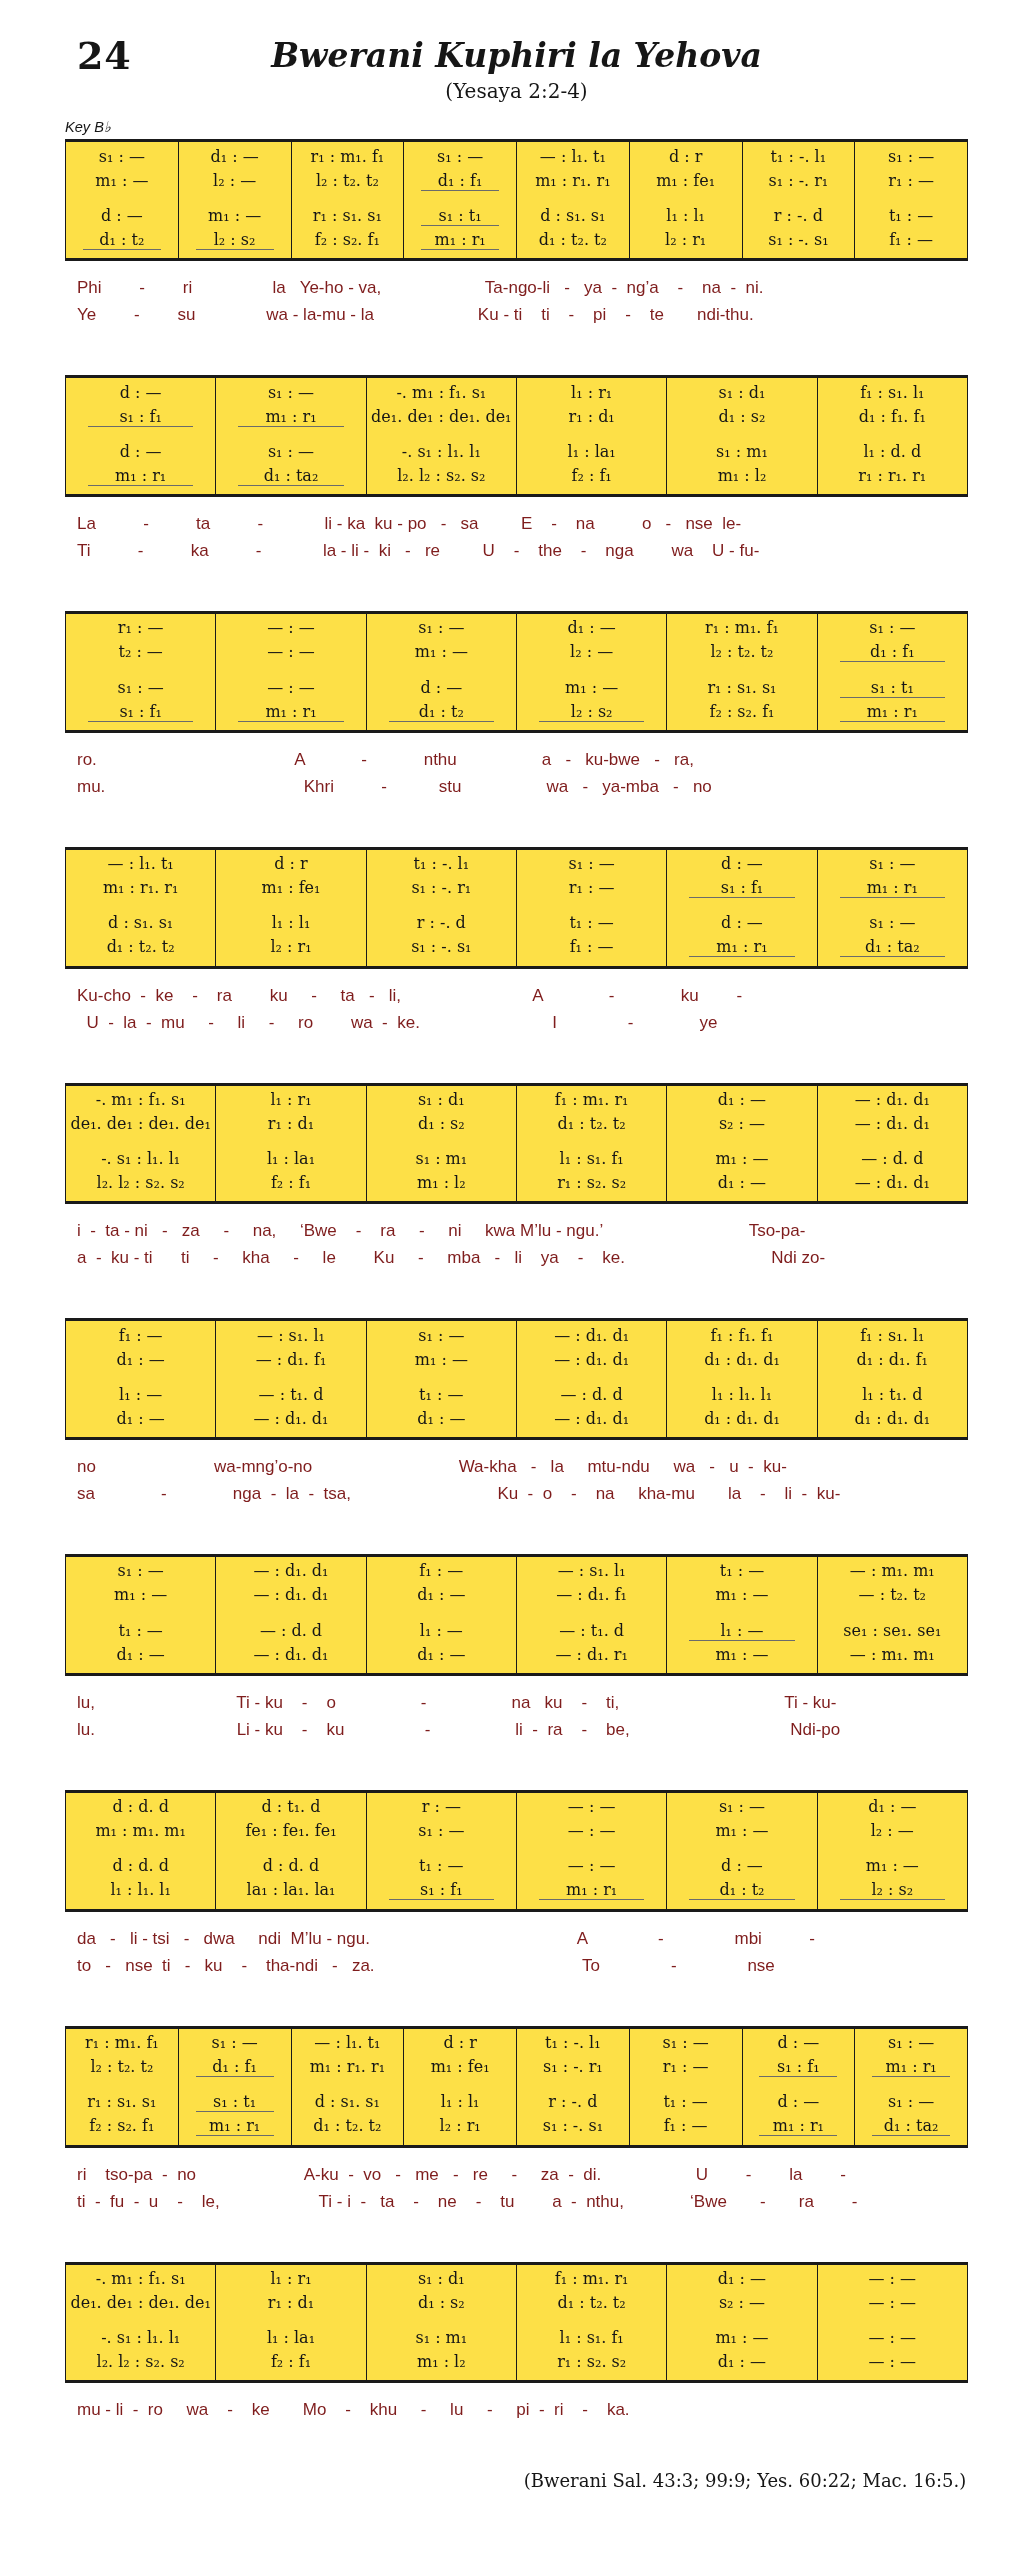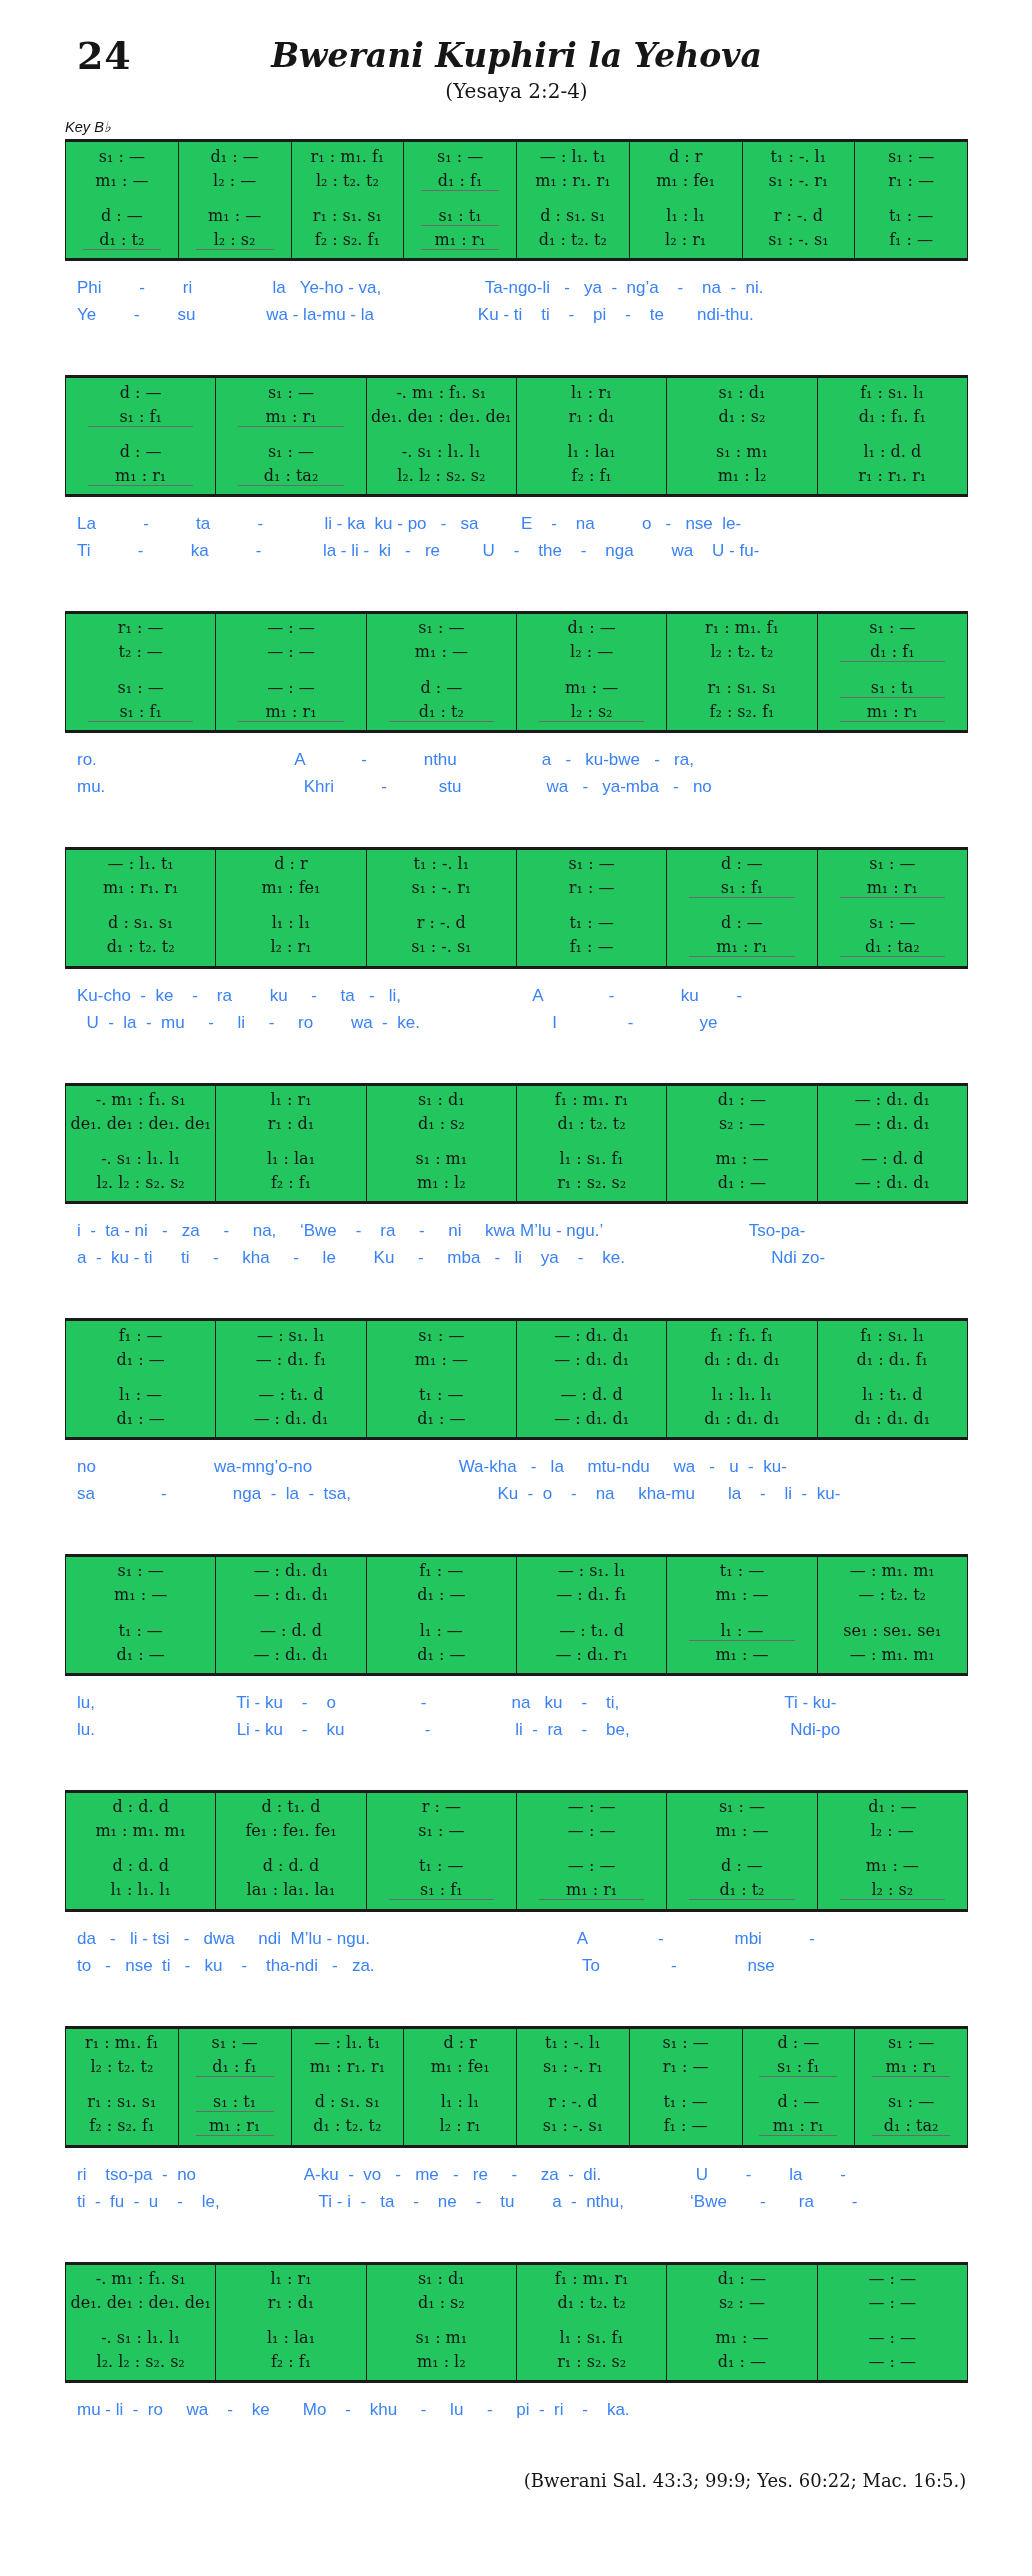--- a/index.html
+++ b/index.html
@@ -4,29 +4,29 @@
 <style>
   html,body{margin:0;padding:0;background:#fff;}
   body{width:1033px;height:2576px;overflow:hidden;color:#161616;}
   .page{padding:26px 65px 0 65px;}
   .header{position:relative;text-align:center;margin-bottom:0;}
   .page-num{position:absolute;left:12px;top:6.9px;font:bold 38px "DejaVu Serif",serif;letter-spacing:0.9px;}
   .title{font:bold italic 33px "DejaVu Serif",serif;padding-top:10.3px;}
   .subtitle{font:20px "DejaVu Serif",serif;margin-top:3.4px;text-align:center;}
   .keylabel{text-align:left;font:italic 14.6px "Liberation Sans",sans-serif;margin-top:15.5px;margin-bottom:4.3px;}
   .system{margin-bottom:43px;}
-  .grid{display:flex;border:0.9px solid #1a1a1a;border-top:3.4px solid #1a1a1a;border-bottom:3.4px solid #1a1a1a;background:#22c55e;}
+  .grid{display:flex;border:0.9px solid #1a1a1a;border-top:3.4px solid #1a1a1a;border-bottom:3.4px solid #1a1a1a;background:#fde047;}
   .col{flex:1 1 0;border-right:0.9px solid #1a1a1a;padding:4.3px 1.7px;min-width:0;}
   .col:last-child{border-right:none;}
   .note{height:24px;line-height:24px;text-align:center;font:16px "DejaVu Serif",serif;white-space:nowrap;}
   .note .txt{display:inline-block;min-width:72%;}
   .note .txt.u{border-bottom:1.7px solid #6b6b6b;text-align:center;}
   .pairgap{height:11.2px;}
   .lyrics{margin-top:17px;padding-left:12px;}
-  .lyric-line{height:27px;line-height:27px;font:17px "Liberation Sans",sans-serif;white-space:pre;color:#3b82f6;}
+  .lyric-line{height:27px;line-height:27px;font:17px "Liberation Sans",sans-serif;white-space:pre;color:#7f1d1d;}
   .footer{text-align:right;font:18px "DejaVu Serif",serif;margin-top:10.3px;padding-right:1.7px;}
 </style>
 </head>
 <body>
 
 <div class="page">
   <div class="header">
     <div class="page-num">24</div>
     <div class="title">Bwerani Kuphiri la Yehova</div>
     <div class="subtitle">(Yesaya 2:2-4)</div>

